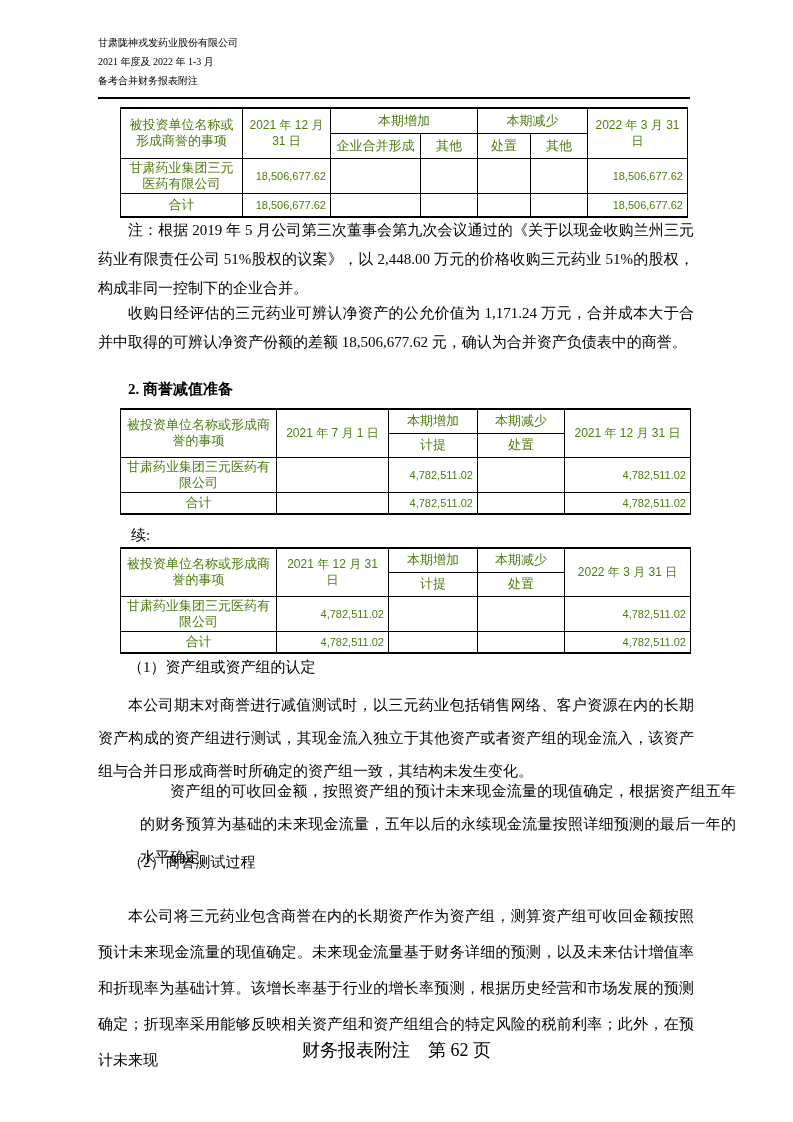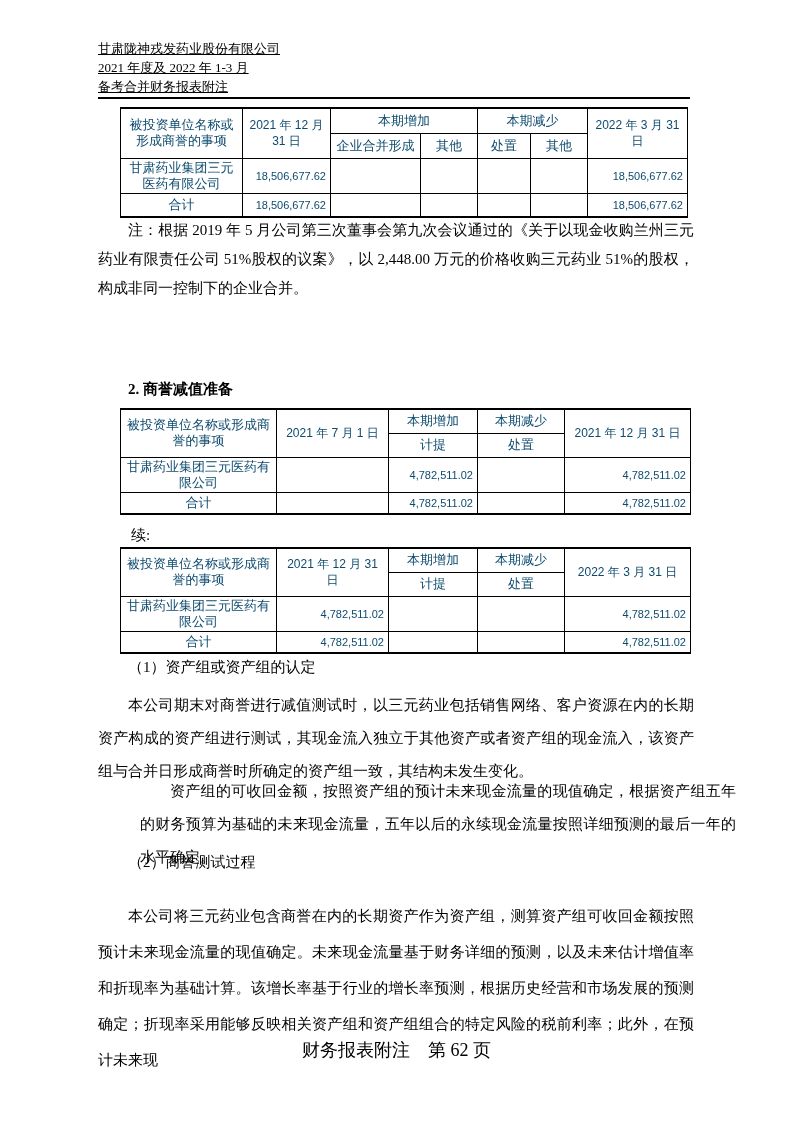--- a/index.html
+++ b/index.html
@@ -2,25 +2,25 @@
 <html><head>
 <meta charset="utf-8">
 <style>
   * { margin:0; padding:0; box-sizing:border-box; }
   html,body { background:#ffffff; }
   .page {
     position:relative; width:793px; height:1122px; background:#ffffff;
     color:#000; font-family:"Liberation Serif","DejaVu Serif",serif;
     overflow:hidden;
   }
-  .doc-header { position:absolute; left:98px; top:39px; font-size:13px; line-height:19px;text-decoration:underline; }
+  .doc-header { position:absolute; left:98px; top:33px; font-size:10px; line-height:19px; }
   .header-rule { position:absolute; left:98px; top:97px; width:592px; border-top:2px solid #000; }
 
   table.tbl { position:absolute; left:120px; border-collapse:collapse; table-layout:fixed;
-              font-size:13px; color:#0c4a6e; }
+              font-size:13px; color:#4d7c0f; }
   table.tbl th, table.tbl td {
     border:1px solid #000; font-weight:normal; text-align:center;
     vertical-align:middle; padding:1px 4px; line-height:16px; overflow:hidden;
   }
   table.tbl tr.top-row > * { border-top:2.5px solid #000; }
   table.tbl tr.bottom-row > * { border-bottom:2.5px solid #000; }
   .cell-entity-data { text-align:right; }
   .num { text-align:right !important; font-family:"Liberation Sans","DejaVu Sans",sans-serif; font-size:11px; }
   .date-head { font-family:"Liberation Sans","DejaVu Sans",sans-serif; font-size:12px; }
 
@@ -102,20 +102,21 @@
         <td class="num"></td>
         <td class="num"></td>
         <td class="num"></td>
         <td class="num"></td>
         <td class="num">18,506,677.62</td>
       </tr>
     </tbody>
   </table>
 
   <p class="para p-note">注：根据 2019 年 5 月公司第三次董事会第九次会议通过的《关于以现金收购兰州三元药业有限责任公司 51%股权的议案》，以 2,448.00 万元的价格收购三元药业 51%的股权，构成非同一控制下的企业合并。</p>
+  <p class="para p-acq">收购日经评估的三元药业可辨认净资产的公允价值为 1,171.24 万元，合并成本大于合并中取得的可辨认净资产份额的差额 18,506,677.62 元，确认为合并资产负债表中的商誉。</p>
   <p class="para h-sec2">2. 商誉减值准备</p>
 
   <table class="tbl t2">
     <colgroup>
       <col style="width:156px">
         <col style="width:112px">
         <col style="width:89px">
       <col style="width:87px">
         <col style="width:126px">
     </colgroup>

